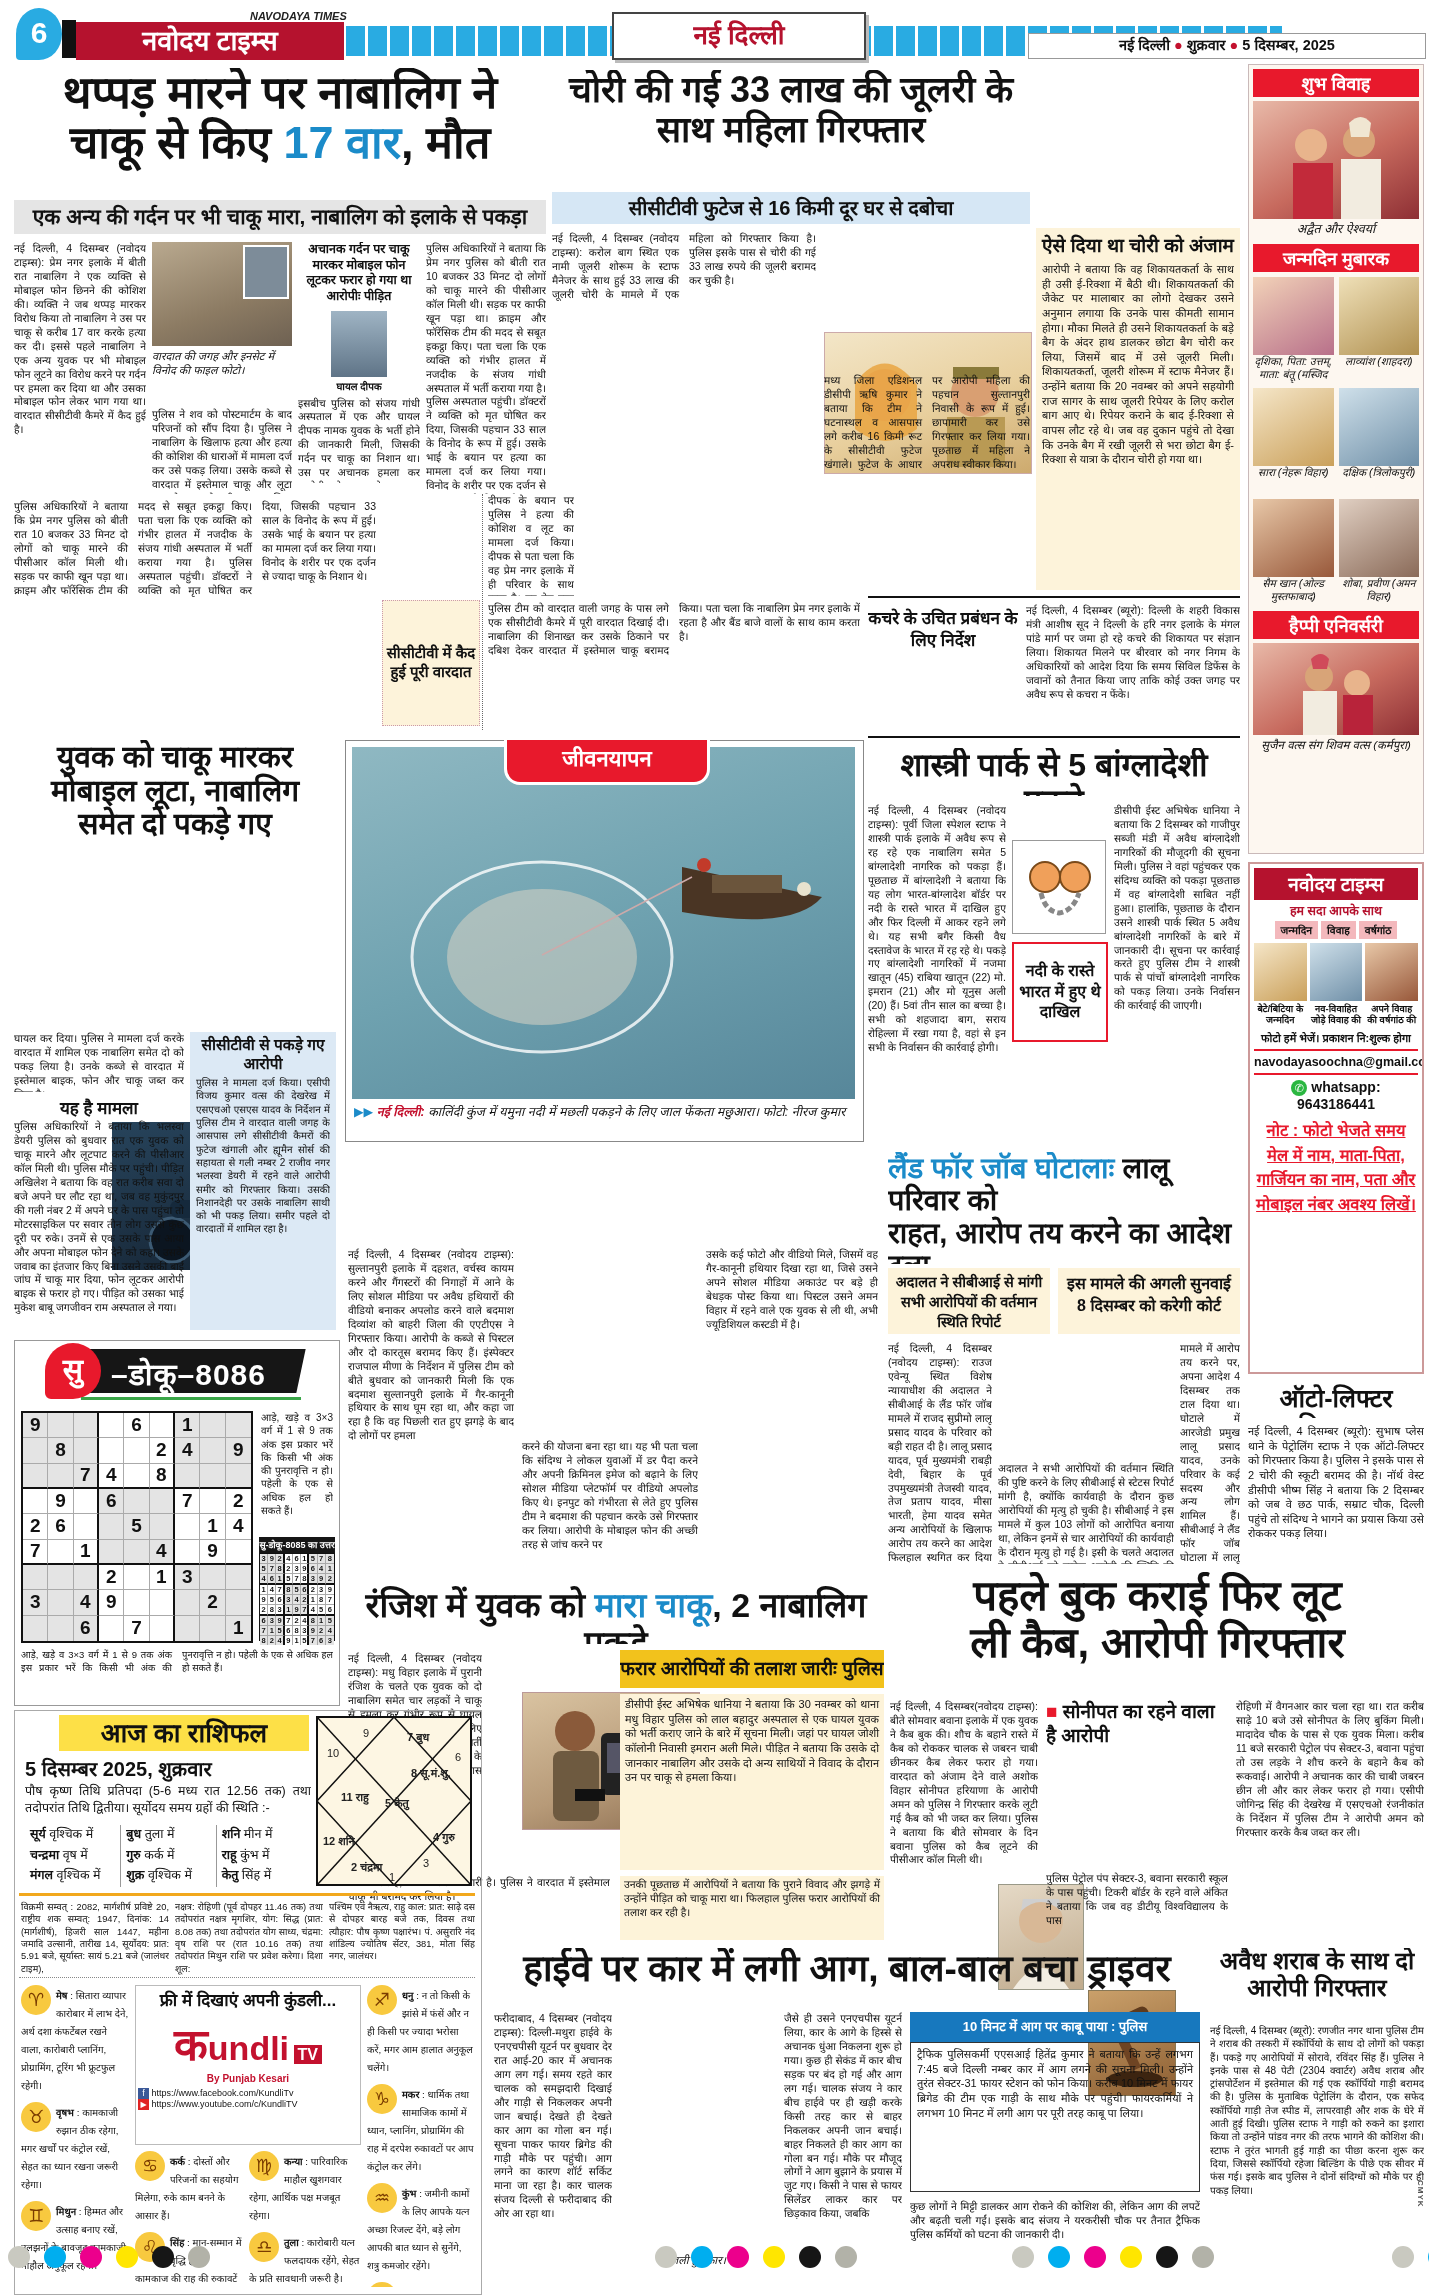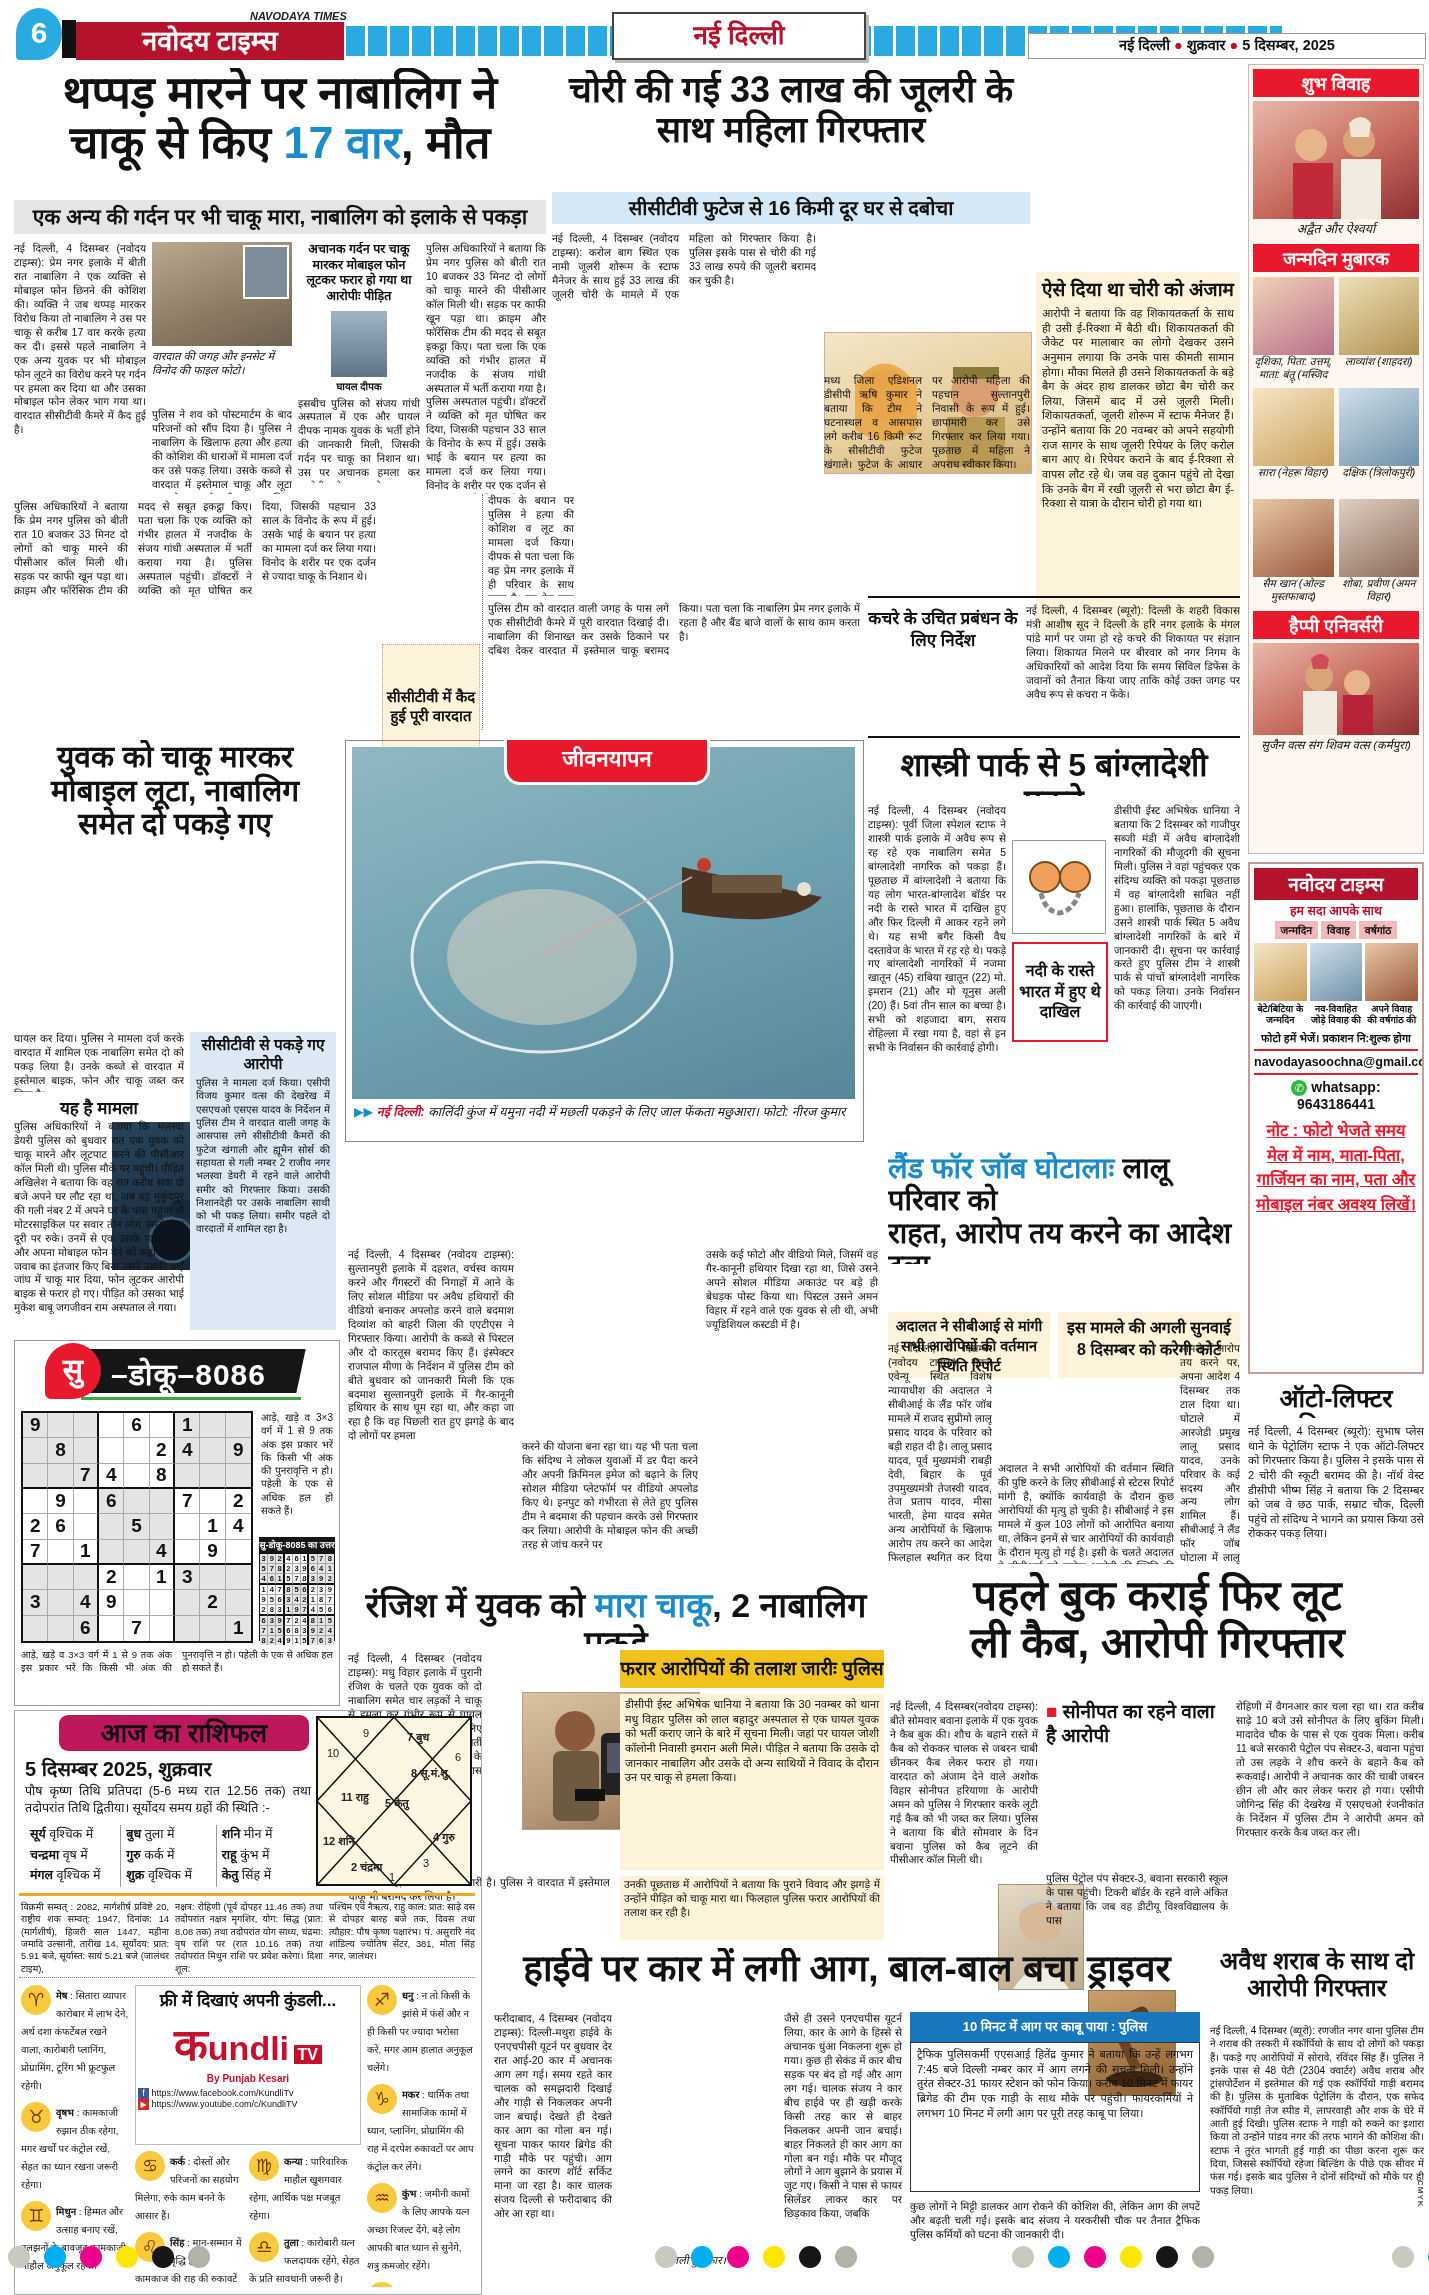--- a/index.html
+++ b/index.html
@@ -18,21 +18,21 @@
   .ph{position:relative;overflow:hidden;}
   .ph-street{background:linear-gradient(160deg,#b9a98f,#8c7b63 60%,#6e6152);}
   .ph-portrait{background:linear-gradient(180deg,#9fb4c4,#5f7487);}
   .ph-toon{background:linear-gradient(160deg,#f3e6c8,#e8cf9d 55%,#cdaa6e);}
   .ph-bike{background:linear-gradient(160deg,#27445c,#1b2e40 60%,#11202e);}
   .ph-river{background:linear-gradient(160deg,#8fb8c2,#6fa2b0 50%,#57879a);}
   .ph-gun{background:linear-gradient(160deg,#d9c3a1,#b79a78 60%,#8d6f52);}
   .ph-wed{background:linear-gradient(150deg,#e8b9a8,#c76a5e 55%,#8e2f34);}
   .ph-lalu{background:linear-gradient(160deg,#e5d9c6,#c0ab8d);}
   .ph-gavel{background:linear-gradient(160deg,#caa06a,#8d5f33);}
-  .creambox{background:#fdf3da;margin-top:44px;}
+  .creambox{background:#fdf3da;}
   .bluebar{background:#d6e7f5;}
   .quote-t{font-weight:bold;font-size:12.5px;line-height:1.25;text-align:center;}
   .zrow{overflow:hidden;margin-bottom:9px;}
   .zrow .zic{float:left;width:30px;height:30px;border-radius:50%;background:#f8c93f;color:#7a3c00;
              font-size:18px;text-align:center;line-height:30px;margin-right:5px;}
   .zrow .zt{font-size:9.8px;line-height:1.3;text-align:justify;}
   .zrow .zn{font-weight:bold;}
   .sud-cell{display:flex;align-items:center;justify-content:center;font-weight:bold;}
   .dotg{display:flex;gap:14px;}
   .dotg i{width:22px;height:22px;border-radius:50%;display:block;}
@@ -501,21 +501,21 @@
   <div class="abs hl" style="left:1248px;top:1384px;width:176px;height:34px;font-size:25px;">ऑटो-लिफ्टर गिरफ्तार</div>
   <div class="abs txt" style="left:1248px;top:1424px;width:176px;height:136px;font-size:11px;">नई दिल्ली, 4 दिसम्बर (ब्यूरो): सुभाष प्लेस थाने के पेट्रोलिंग स्टाफ ने एक ऑटो-लिफ्टर को गिरफ्तार किया है। पुलिस ने इसके पास से 2 चोरी की स्कूटी बरामद की है। नॉर्थ वेस्ट डीसीपी भीष्म सिंह ने बताया कि 2 दिसम्बर को जब वे छठ पार्क, सम्राट चौक, दिल्ली पहुंचे तो संदिग्ध ने भागने का प्रयास किया उसे रोककर पकड़ लिया।</div>
 
   <div class="abs hl" style="left:1210px;top:1948px;width:214px;height:70px;font-size:24px;">
     <span>अवैध शराब के साथ दो</span><br>
     <span>आरोपी गिरफ्तार</span>
   </div>
   <div class="abs txt" style="left:1210px;top:2024px;width:214px;height:270px;font-size:10px;">नई दिल्ली, 4 दिसम्बर (ब्यूरो): रणजीत नगर थाना पुलिस टीम ने शराब की तस्करी में स्कॉर्पियो के साथ दो लोगों को पकड़ा हैं। पकड़े गए आरोपियों में सोरावे, रविंदर सिंह हैं। पुलिस ने इनके पास से 48 पेटी (2304 क्वार्टर) अवैध शराब और ट्रांसपोर्टेशन में इस्तेमाल की गई एक स्कॉर्पियो गाड़ी बरामद की है। पुलिस के मुताबिक पेट्रोलिंग के दौरान, एक सफेद स्कॉर्पियो गाड़ी तेज स्पीड में, लापरवाही और शक के घेरे में आती हुई दिखी। पुलिस स्टाफ ने गाड़ी को रुकने का इशारा किया तो उन्होंने पांडव नगर की तरफ भागने की कोशिश की। स्टाफ ने तुरंत भागती हुई गाड़ी का पीछा करना शुरू कर दिया, जिससे स्कॉर्पियो रहेजा बिल्डिंग के पीछे एक सीवर में फंस गई। इसके बाद पुलिस ने दोनों संदिग्धों को मौके पर ही पकड़ लिया।</div>
 
   <div class="abs" style="left:14px;top:1710px;width:468px;height:585px;border:1px solid #aaa;padding:4px;box-sizing:border-box;overflow:hidden;">
-    <div style="position:absolute;left:44px;top:4px;width:250px;height:36px;background:#be185d;font-size:26px;font-weight:bold;text-align:center;line-height:36px;border-radius:9px;">आज का राशिफल</div>
+    <div style="position:absolute;left:44px;top:4px;width:250px;height:36px;background:#fde047;font-size:26px;font-weight:bold;text-align:center;line-height:36px;">आज का राशिफल</div>
     <div style="position:absolute;left:10px;top:44px;font-size:20px;font-weight:bold;">5 दिसम्बर 2025, शुक्रवार</div>
     <div class="txt" style="position:absolute;left:10px;top:72px;width:286px;height:40px;font-size:12.5px;">पौष कृष्ण तिथि प्रतिपदा (5-6 मध्य रात 12.56 तक) तथा तदोपरांत तिथि द्वितीया। सूर्योदय समय ग्रहों की स्थिति :-</div>
     <div id="planet-grid" style="position:absolute;left:10px;top:114px;width:286px;height:62px;display:grid;grid-template-columns:1fr 1fr 1fr;grid-auto-flow:column;grid-template-rows:repeat(3,1fr);font-size:12.5px;">
         <div style="border-left: none; padding-left: 5px;"><b>सूर्य</b> वृश्चिक में</div>
         <div style="border-left: none; padding-left: 5px;"><b>चन्द्रमा</b> वृष में</div>
         <div style="border-left: none; padding-left: 5px;"><b>मंगल</b> वृश्चिक में</div>
         <div style="border-left: 1px solid rgb(153, 153, 153); padding-left: 5px;"><b>बुध</b> तुला में</div>
         <div style="border-left: 1px solid rgb(153, 153, 153); padding-left: 5px;"><b>गुरु</b> कर्क में</div>
         <div style="border-left: 1px solid rgb(153, 153, 153); padding-left: 5px;"><b>शुक्र</b> वृश्चिक में</div>
         <div style="border-left: 1px solid rgb(153, 153, 153); padding-left: 5px;"><b>शनि</b> मीन में</div>

